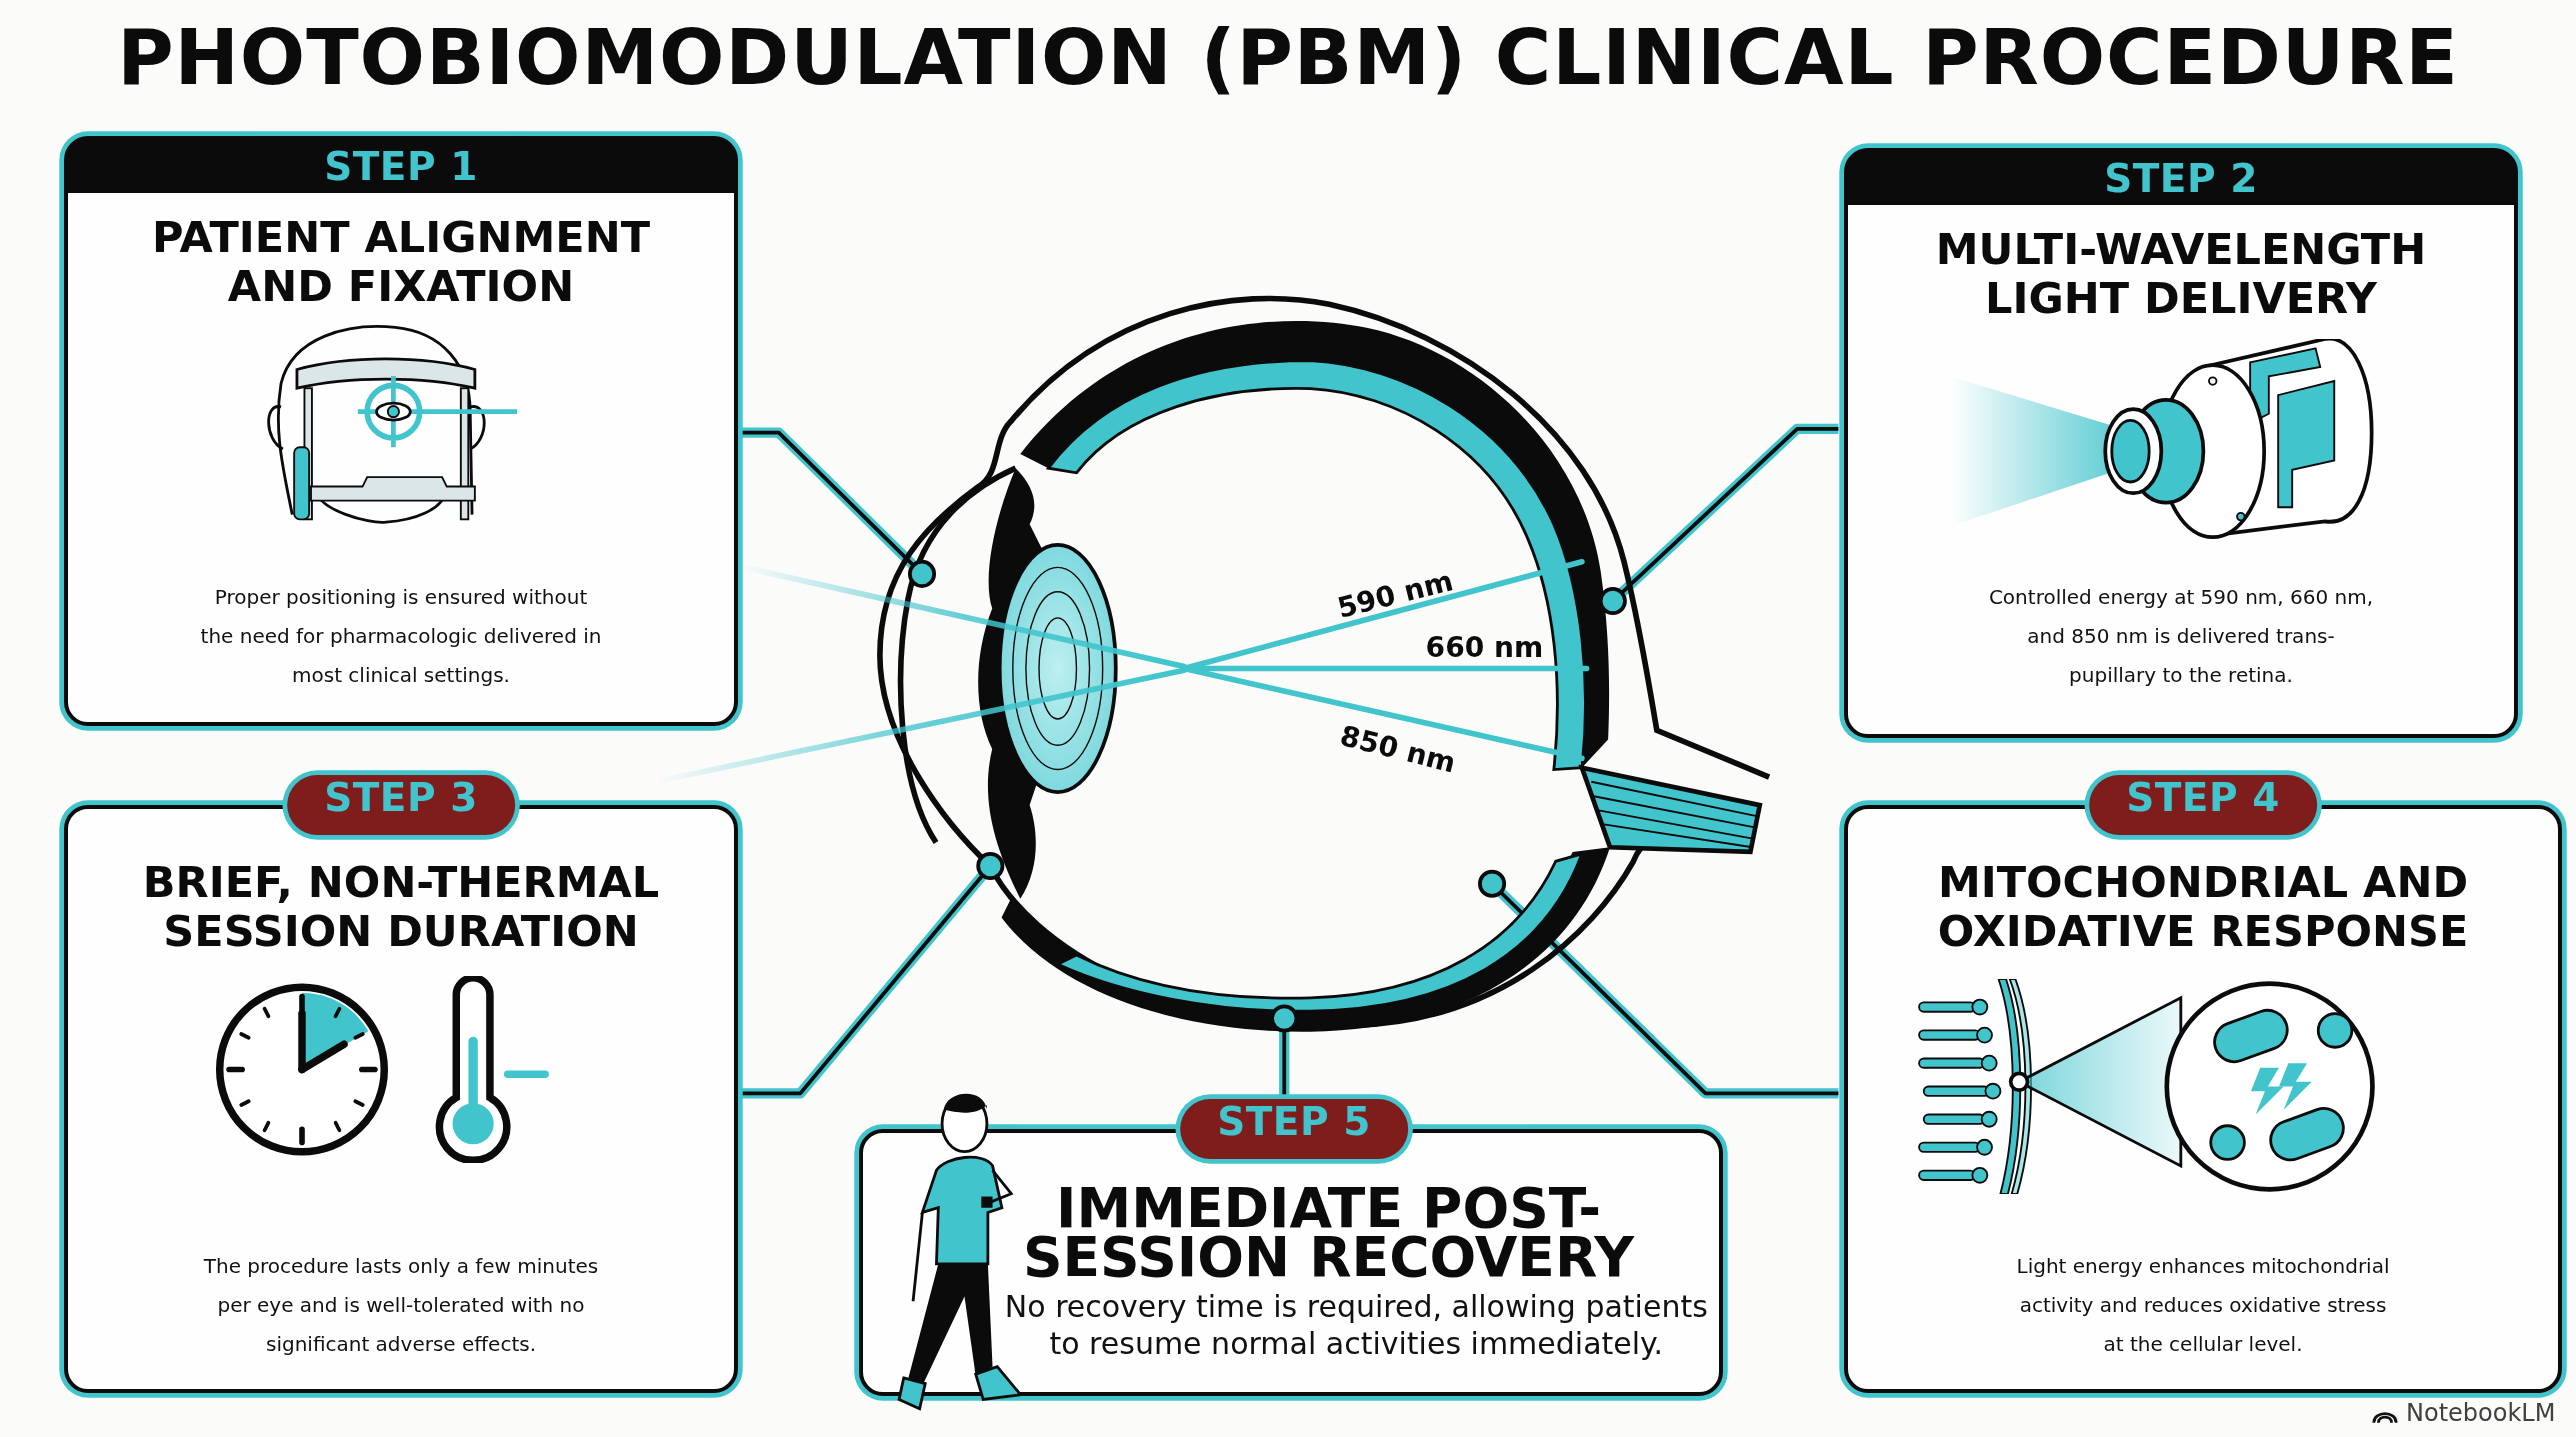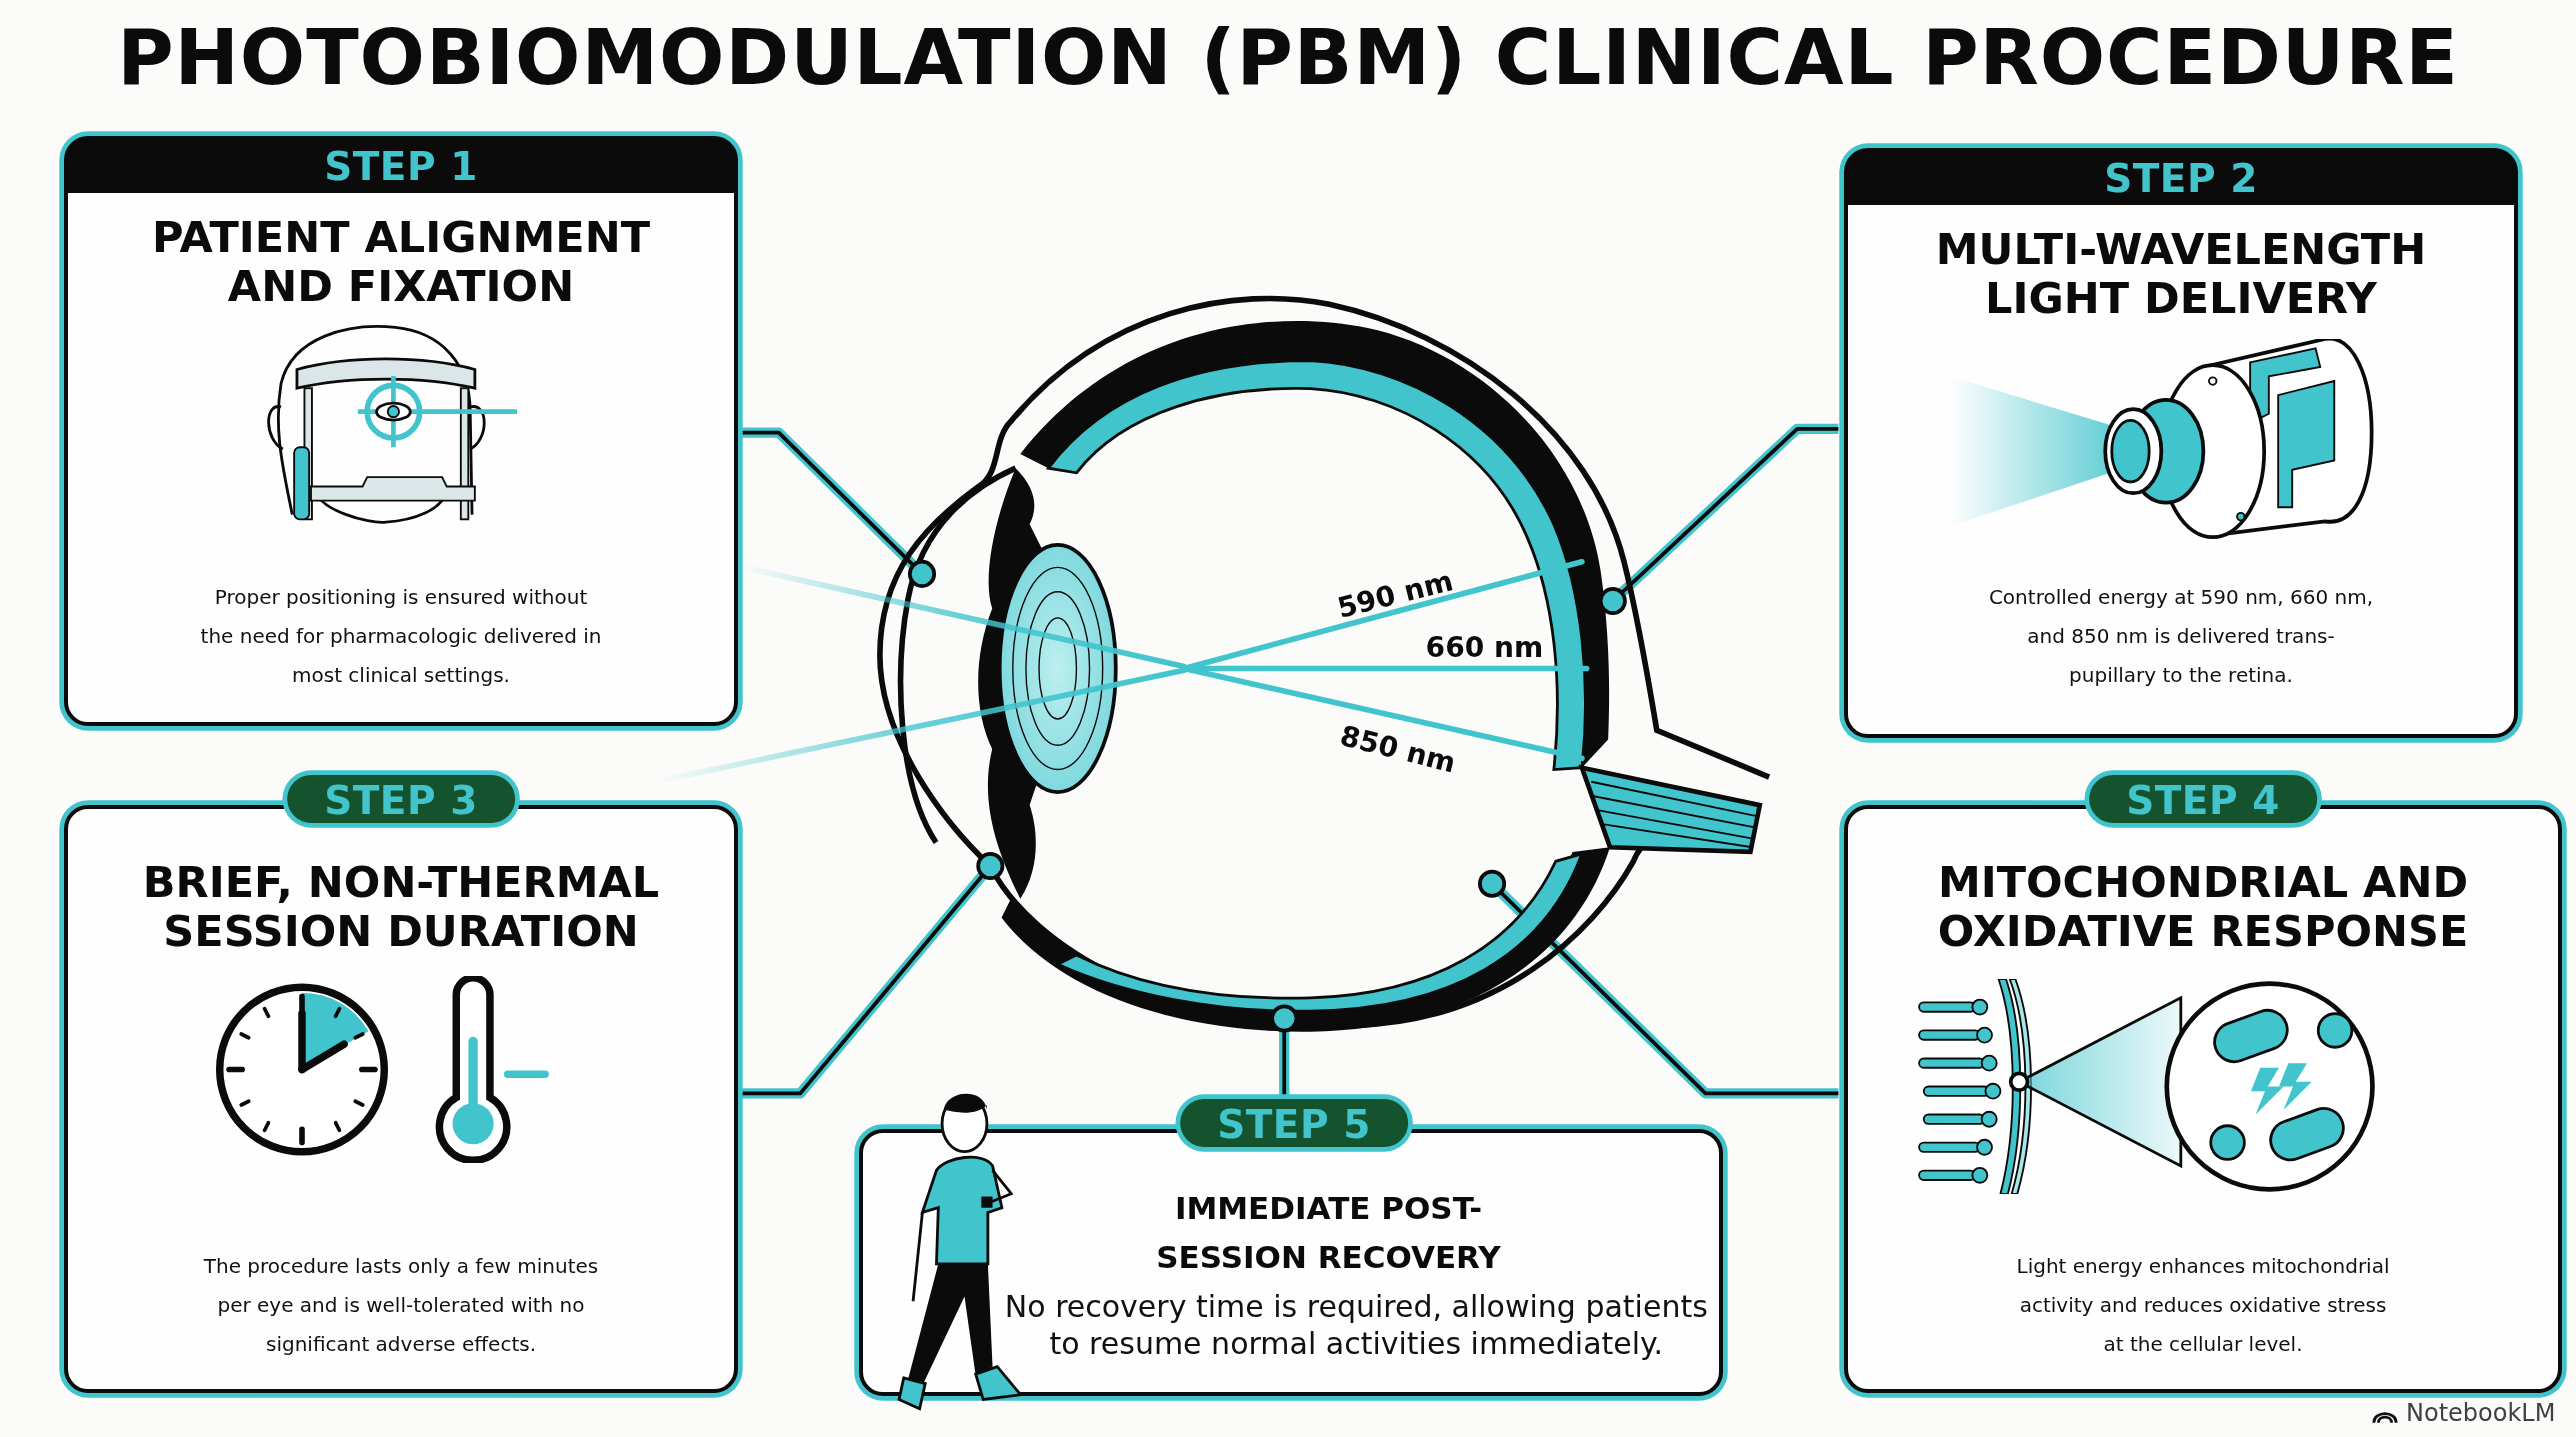--- a/index.html
+++ b/index.html
@@ -22,23 +22,23 @@
     border: 4.7px solid #0b0b0b; border-radius: 24px;
     box-shadow: 0 0 0 4.7px #41c4cc;
   }
   .header-bar {
     position: absolute; left: -0.9px; right: -0.9px; top: -0.9px; height: 54px;
     background: #0b0b0b; border-radius: 20.6px 20.6px 0 0;
     display: flex; align-items: center; justify-content: center;
   }
   .pill {
     position: absolute; top: -34px; left: 50%; transform: translateX(-50%);
-    height: 48px; padding: 0 37px; background: #14532d; border-radius: 30px;
+    height: 60px; padding: 0 37px; background: #7f1d1d; border-radius: 30px;
     box-shadow: 0 0 0 4.7px #41c4cc;
-    display: flex; align-items: flex-end; justify-content: center;
+    display: flex; align-items: flex-start; justify-content: center;
   }
   .step-label {
     color: #41c4cc; font-family: "DejaVu Sans", sans-serif; font-weight: bold;
     font-size: 39px; letter-spacing: 0.5px; white-space: nowrap;
   }
   .card-title {
     position: absolute; left: 0; right: 0; text-align: center;
     font-family: "DejaVu Sans", sans-serif; font-weight: bold;
     font-size: 43px; line-height: 49px; color: #0b0b0b;
   }
@@ -306,21 +306,21 @@
     <div>Light energy enhances mitochondrial</div>
     <div>activity and reduces oxidative stress</div>
     <div>at the cellular level.</div>
   </div>
 </div>
 
 <div class="card" style="left:859px; top:1129px; width:856px; height:259px;">
   <div class="pill" style="left:431px;">
     <span class="step-label">STEP 5</span>
   </div>
-  <div class="card-title" style="top:51px; left:75px; font-size:31px;">
+  <div class="card-title" style="top:51px; left:75px; font-size:55px;">
     <div>IMMEDIATE POST-</div>
     <div>SESSION RECOVERY</div>
   </div>
   <div class="card-desc" style="top:155px; left:140px; font-size:30px; line-height:37px;">
     <div>No recovery time is required, allowing patients</div>
     <div>to resume normal activities immediately.</div>
   </div>
 </div>
 <svg class="illus" style="left:871px; top:1086px;" width="187" height="337" viewBox="0 0 200 360">
   <ellipse cx="100" cy="40" rx="24" ry="30" fill="#fff" stroke="#0b0b0b" stroke-width="3"></ellipse>

